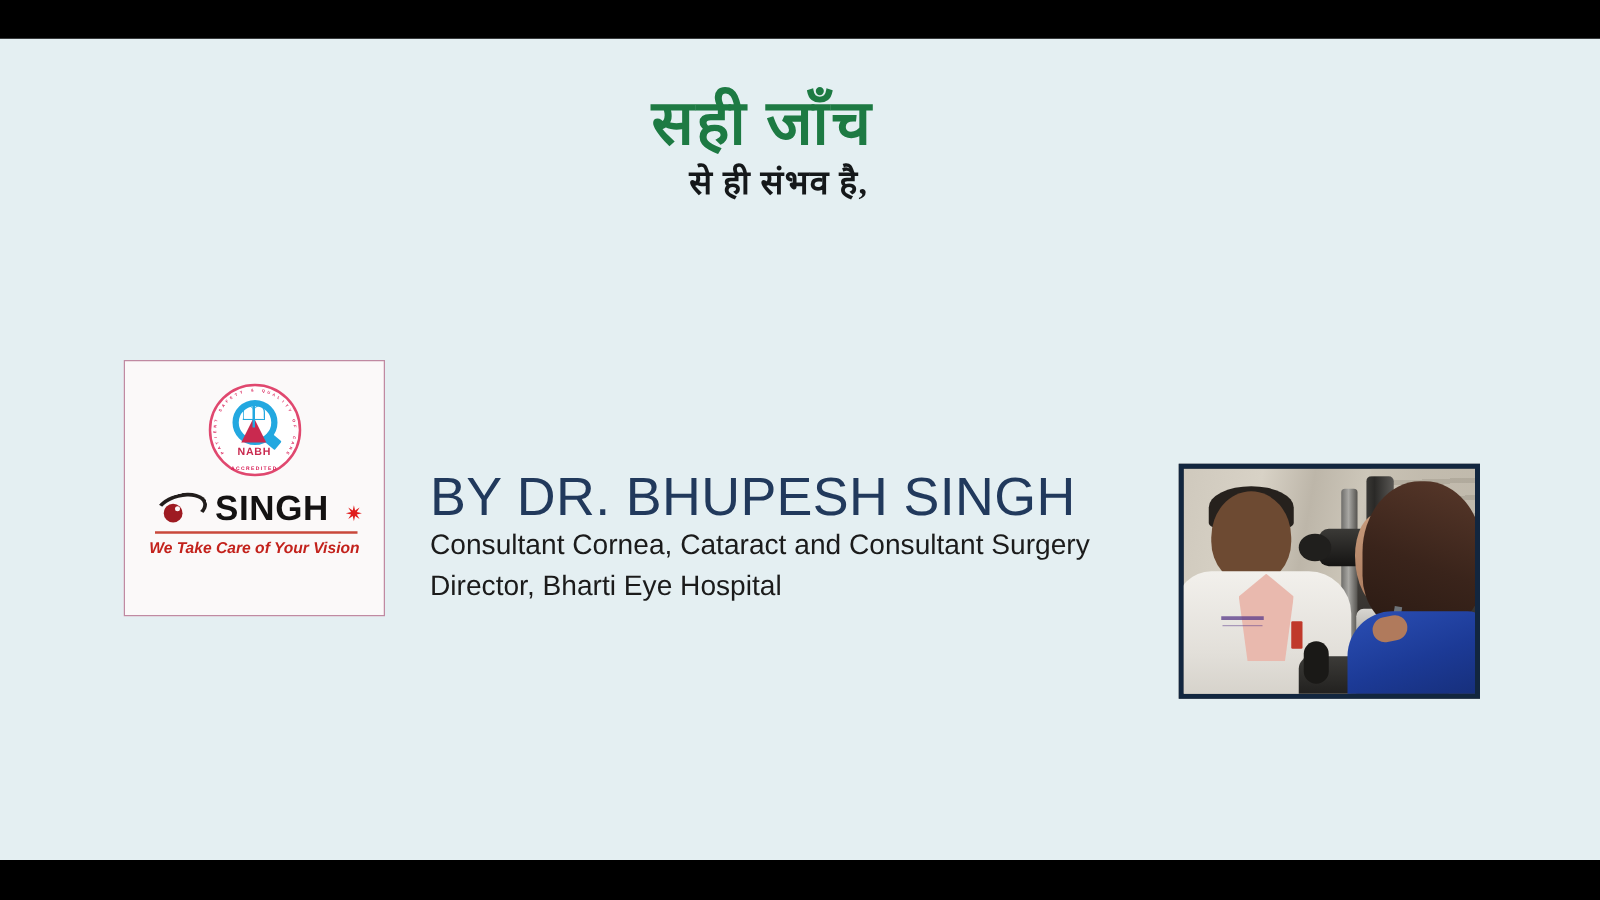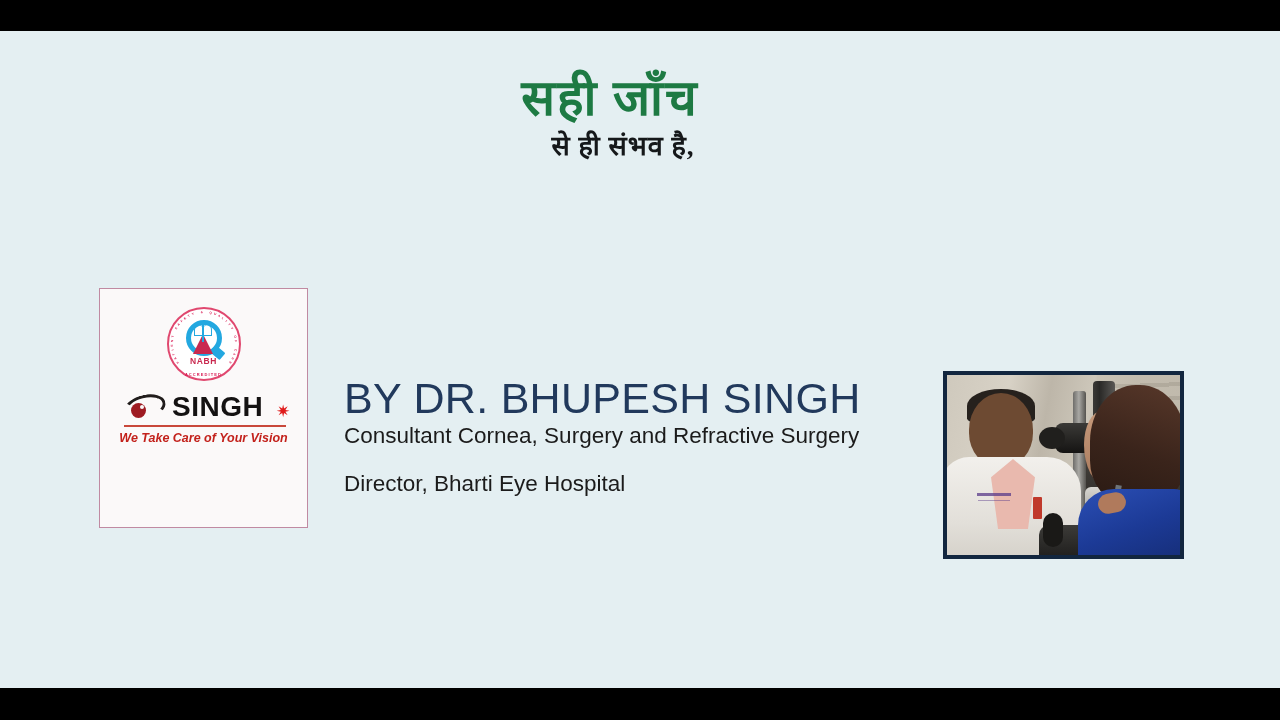--- a/index.html
+++ b/index.html
@@ -65,21 +65,21 @@
     letter-spacing:2px;
     display:block;
     margin-top:8px;
     margin-left:80px;
   }
 
   
   .logo-card {
     position:absolute;
     left:99px; top:257px;
-    width:209px; height:240px;
+    width:209px; height:205px;
     background:#fbf9f9;
     border:1.5px solid #c08aa2;
   }
   .nabh-seal {
     position:absolute;
     left:50%; top:18px;
     transform:translateX(-50%);
     width:74px; height:74px;
   }
   .seal-outer {
@@ -262,21 +262,21 @@
     white-space:nowrap;
   }
   .role-line {
     position:absolute;
     left:344px;
     font-size:22.5px;
     color:#1b1b1b;
     white-space:nowrap;
   }
   .role-line.r1 { top:392px; }
-  .role-line.r2 { top:425px;margin-top:15px; }
+  .role-line.r2 { top:425px; }
 
   
   .photo {
     position:absolute;
     left:943px; top:340px;
     width:241px; height:188px;
     border:4px solid #12263f;
     overflow:hidden;
     background:#6f6a63;
   }
@@ -485,21 +485,21 @@
         </div>
         <div class="brand-name">SINGH</div>
         <div class="brand-star">✷</div>
       </div>
 
       <div class="brand-rule"></div>
       <div class="brand-tagline">We Take Care of Your Vision</div>
     </div>
 
     <div class="byline">BY DR. BHUPESH SINGH</div>
-    <div class="role-line r1">Consultant Cornea, Surgery and Refractive Surgery</div>
+    <div class="role-line r1">Consultant Cornea, Cataract and Consultant Surgery</div>
     <div class="role-line r2">Director, Bharti Eye Hospital</div>
 
     <div class="photo">
       <div class="ph-wall"></div>
       <div class="ph-wall-lines"></div>
       <div class="ph-chair"></div>
       <div class="ph-lamp-tower"></div>
       <div class="ph-lamp-arm"></div>
       <div class="ph-yellow"></div>
       <div class="ph-doctor-hair"></div>

